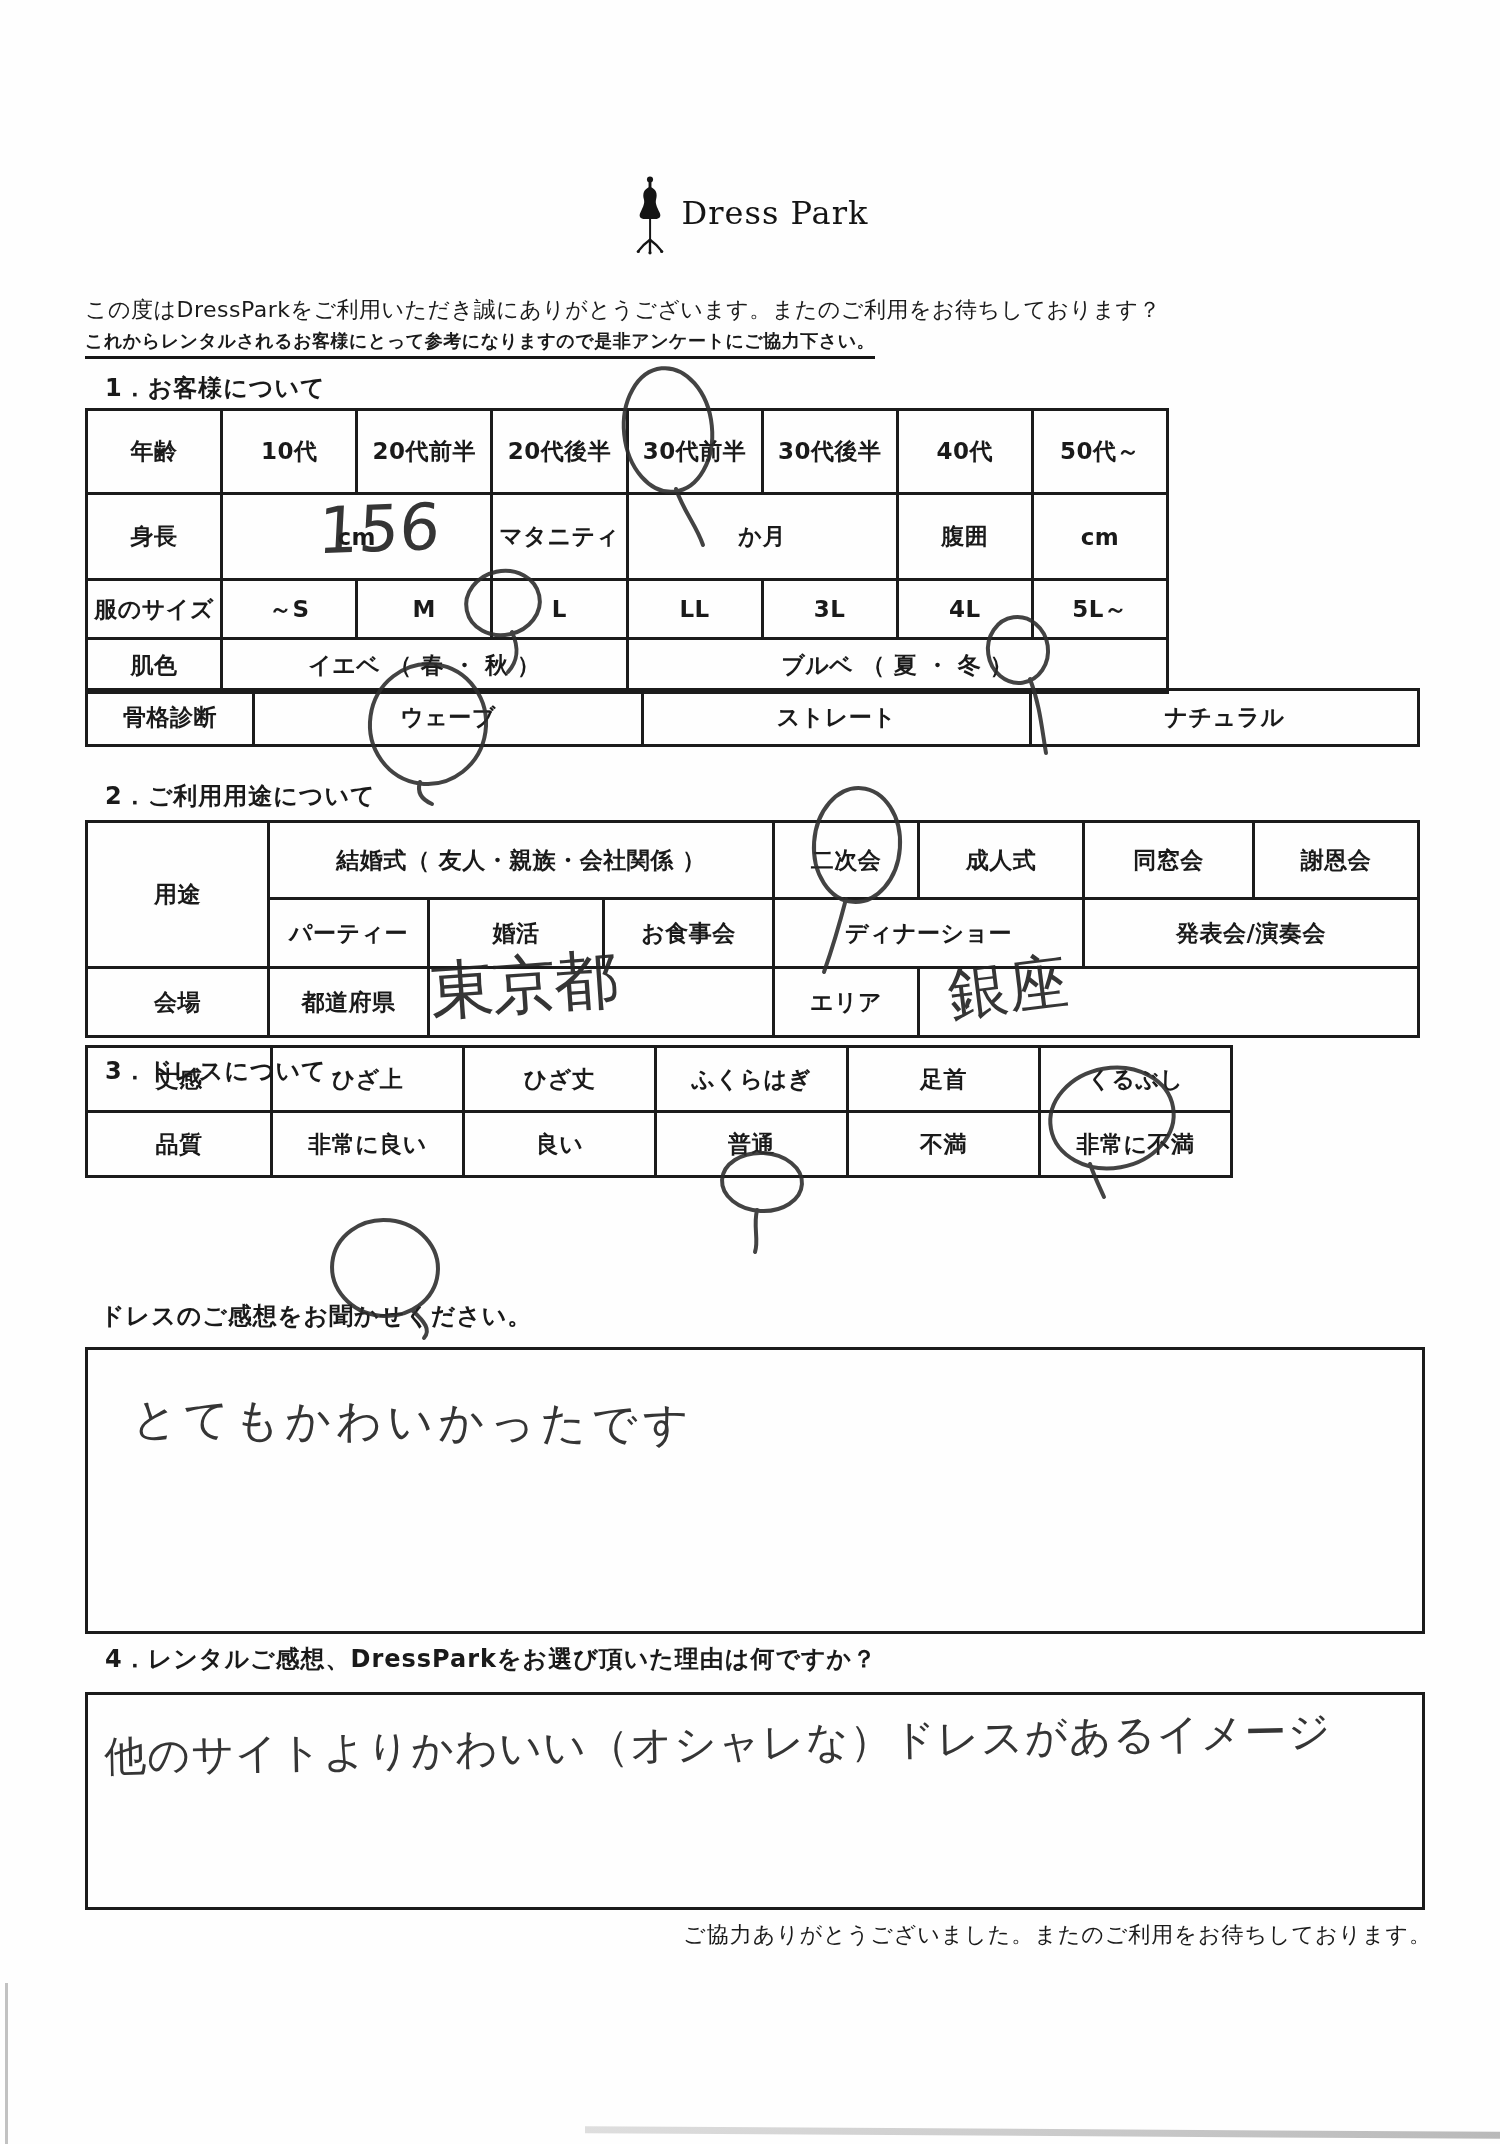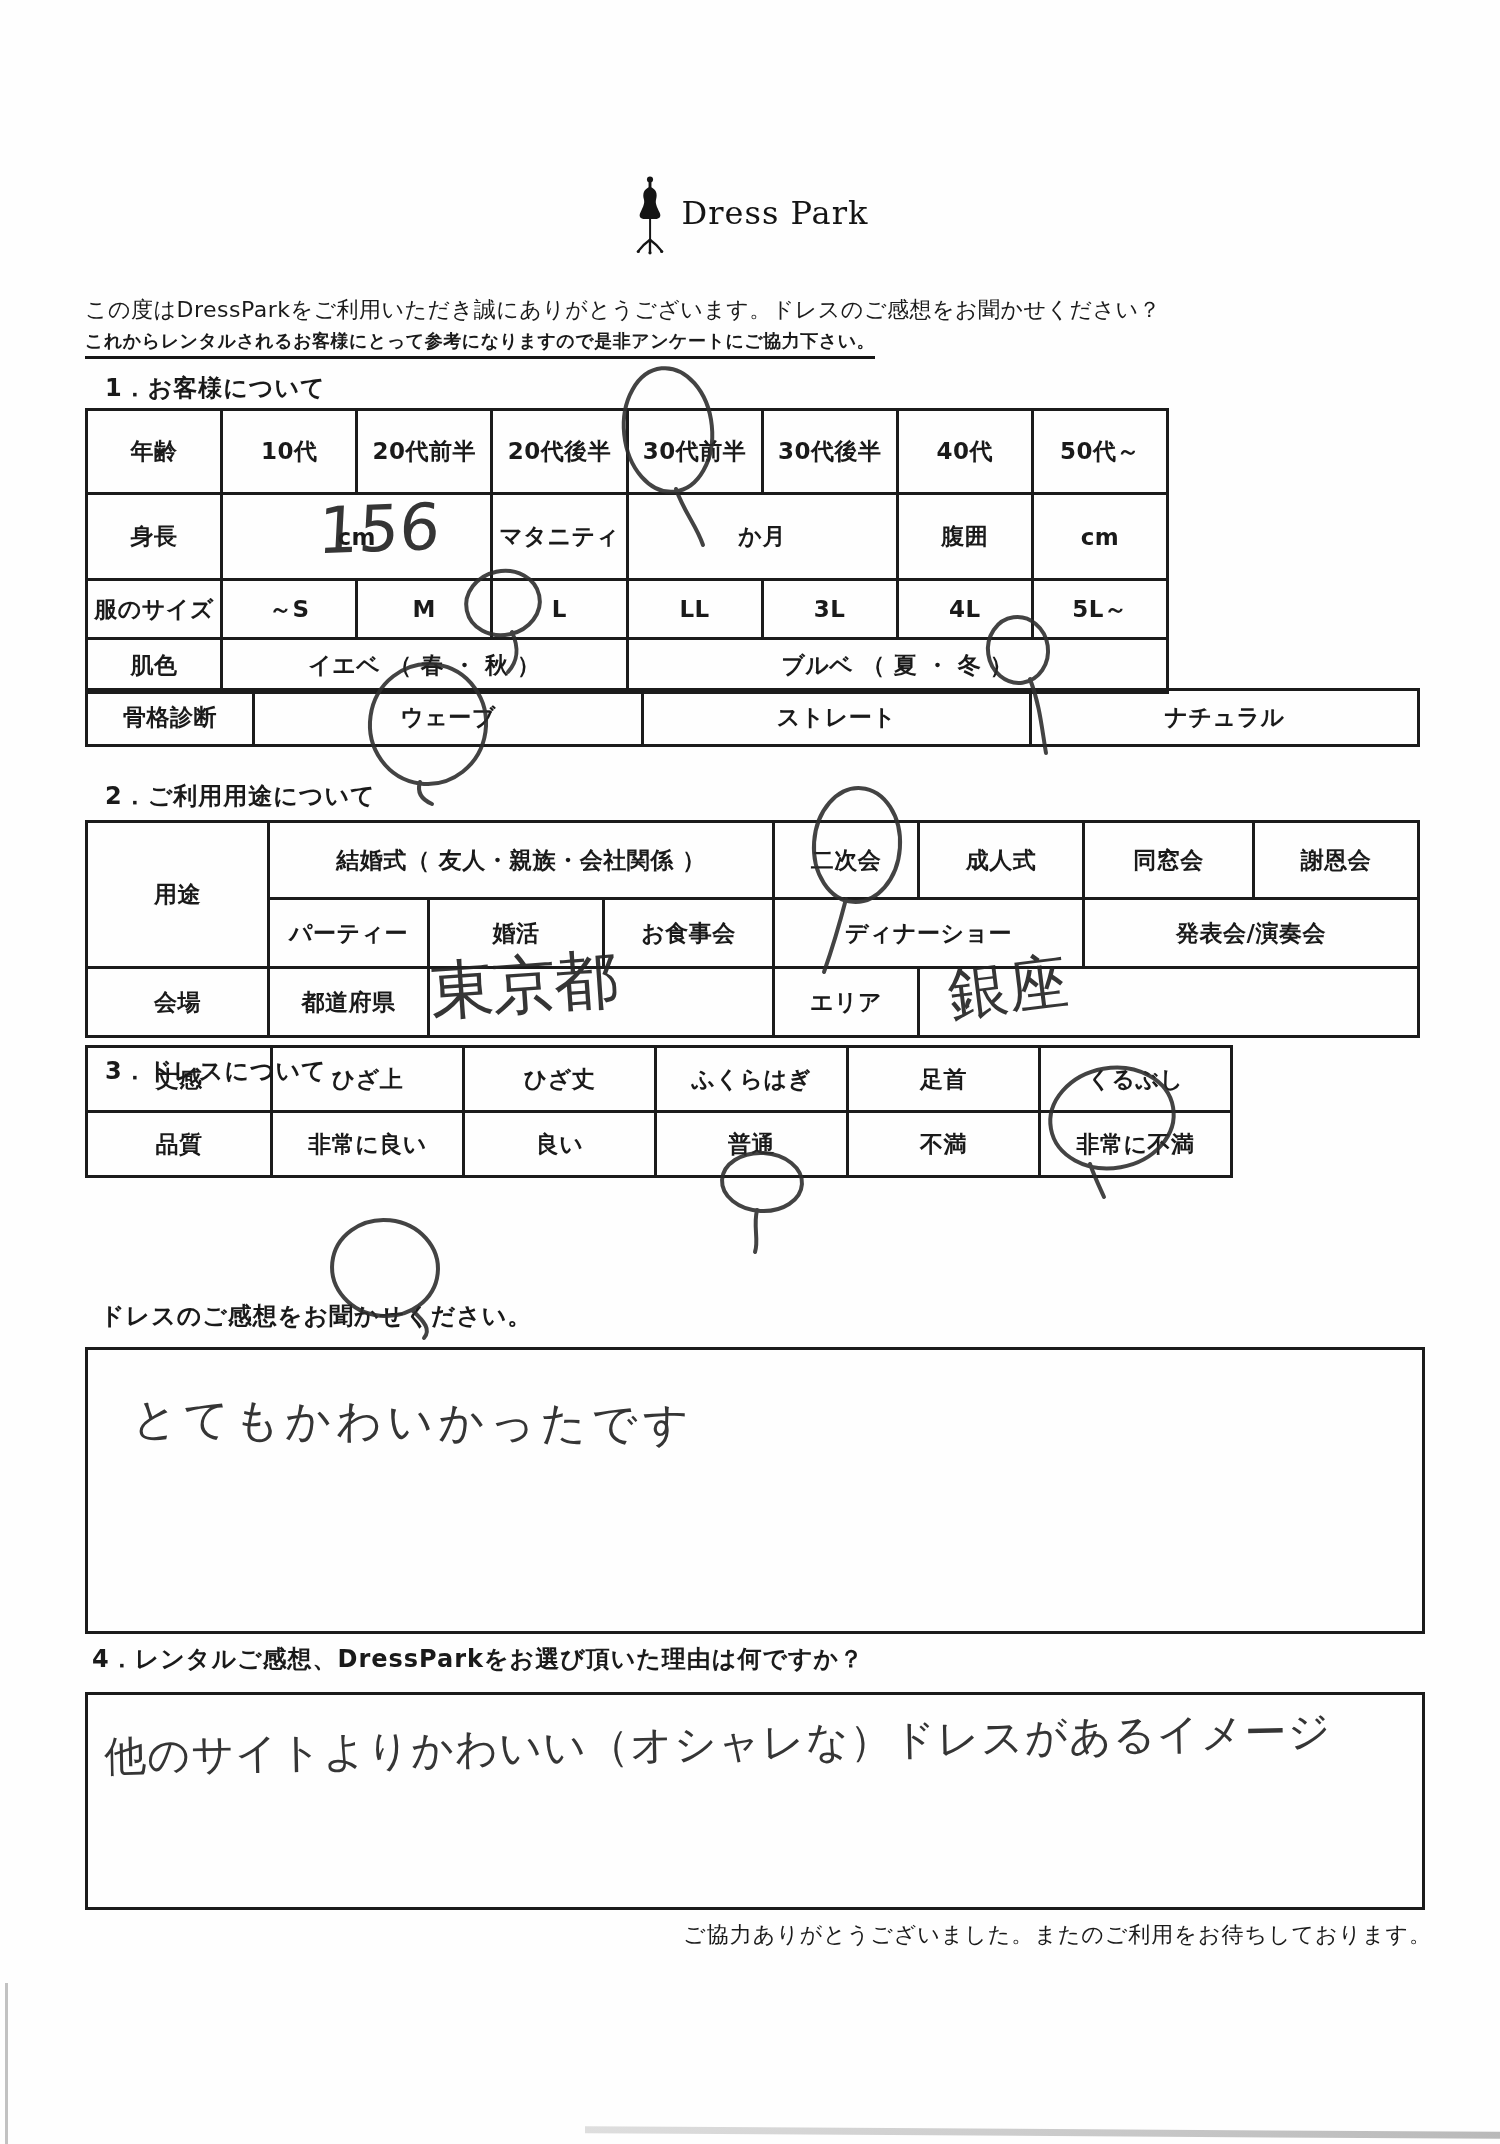--- a/index.html
+++ b/index.html
@@ -57,21 +57,21 @@
       </g>
       <g fill="#151515">
         <circle cx="7" cy="85" r="1.8"></circle>
           <circle cx="33" cy="85" r="1.8"></circle>
           <circle cx="20" cy="86.5" r="1.8"></circle>
       </g>
     </svg>
     <div class="brand">Dress Park</div>
   </div>
 
-  <div class="abs intro1">この度はDressParkをご利用いただき誠にありがとうございます。ドレスのご感想をお聞かせください？</div>
+  <div class="abs intro1">この度はDressParkをご利用いただき誠にありがとうございます。またのご利用をお待ちしております？</div>
   <div class="abs intro2">これからレンタルされるお客様にとって参考になりますので是非アンケートにご協力下さい。</div>
 
   <div class="abs h-sec" style="left:105px;top:372px;">1．お客様について</div>
 
   <table class="t" style="left:85px;top:408px;width:1084px;">
     <colgroup>
         <col style="width:12.5%">
         <col style="width:12.5%">
         <col style="width:12.5%">
         <col style="width:12.5%">
@@ -200,21 +200,21 @@
       <td>普通</td>
       <td>不満</td>
       <td>非常に不満</td>
     </tr>
   </tbody>
     </table>
 
   <div class="abs h-sec" style="left:100px;top:1300px;">ドレスのご感想をお聞かせください。</div>
   <div class="freebox" style="left:85px;top:1347px;width:1334px;height:281px;"></div>
 
-  <div class="abs h-sec" style="left:92px;top:1643px;">4．レンタルご感想、DressParkをお選び頂いた理由は何ですか？</div>
+  <div class="abs h-sec" style="left:105px;top:1643px;">4．レンタルご感想、DressParkをお選び頂いた理由は何ですか？</div>
   <div class="freebox" style="left:85px;top:1692px;width:1334px;height:212px;"></div>
 
   <div class="abs footer">ご協力ありがとうございました。またのご利用をお待ちしております。</div>
 
   <div class="hand" style="left:318px;top:492px;font-size:64px;transform:rotate(-2deg) skewX(-5deg);">156</div>
   <div class="hand" style="left:430px;top:942px;font-size:64px;transform:rotate(-4deg);letter-spacing:-2px;">東京都</div>
   <div class="hand" style="left:948px;top:948px;font-size:60px;transform:rotate(-7deg);">銀座</div>
   <div class="hand" style="left:132px;top:1392px;font-size:45px;letter-spacing:5px;transform:rotate(.6deg);">とてもかわいかったです</div>
   <div class="hand" style="left:104px;top:1716px;font-size:42px;letter-spacing:1px;transform:rotate(-1.2deg);">他のサイトよりかわいい（オシャレな）ドレスがあるイメージ</div>
 

